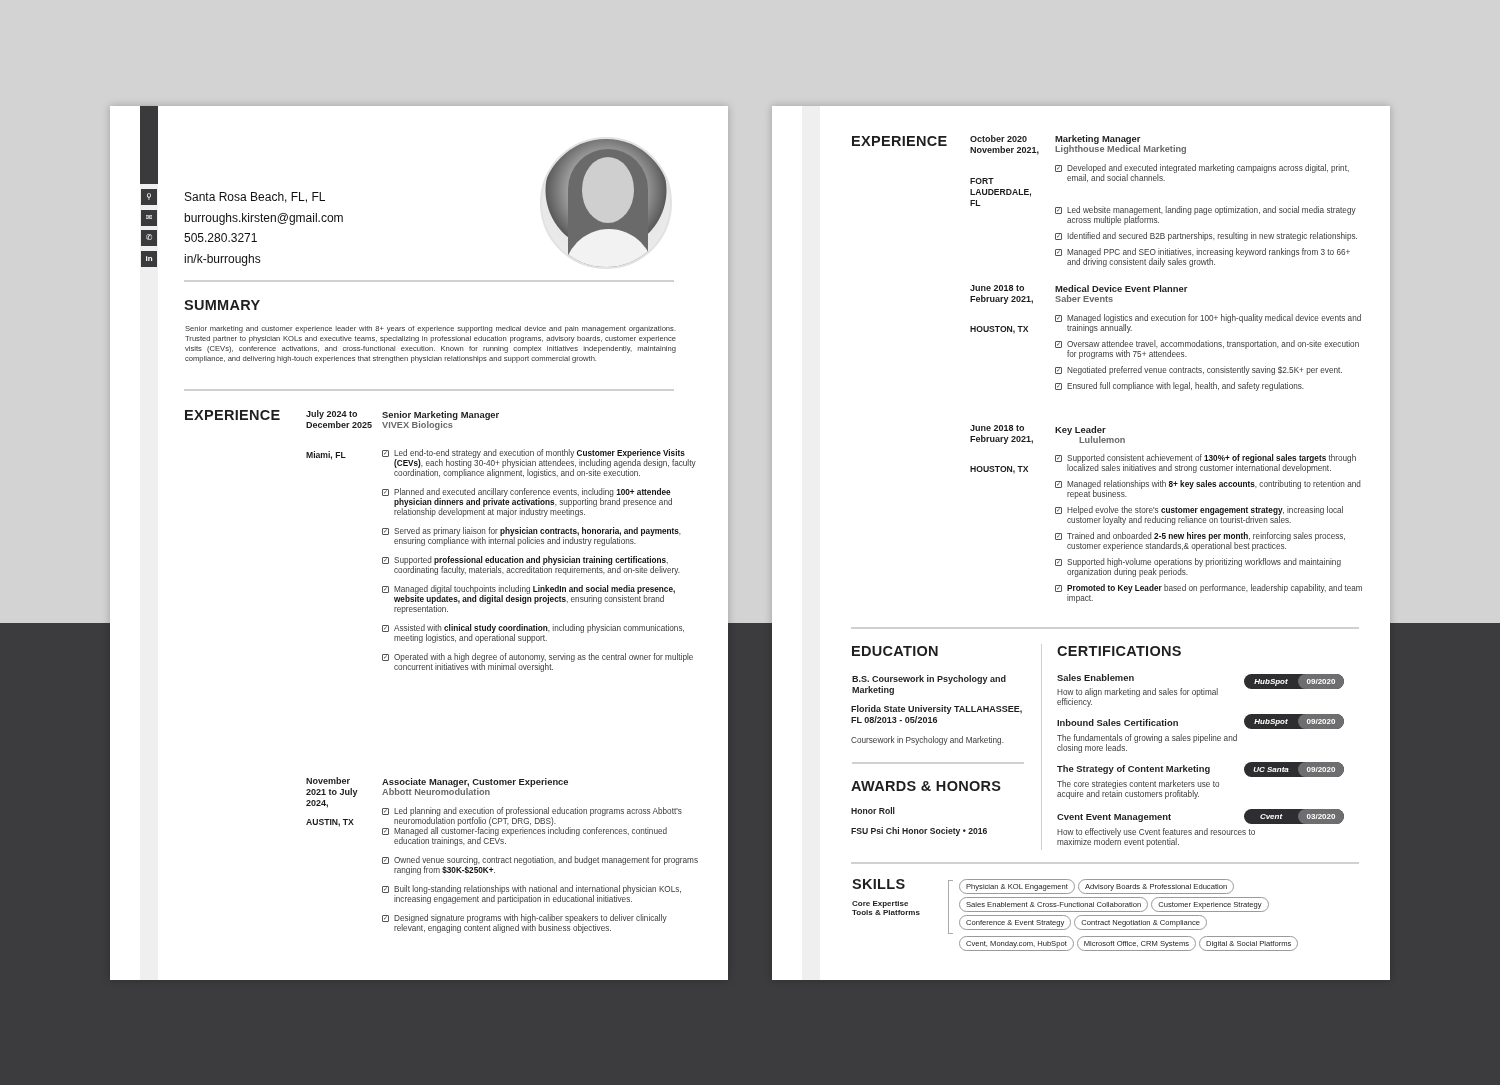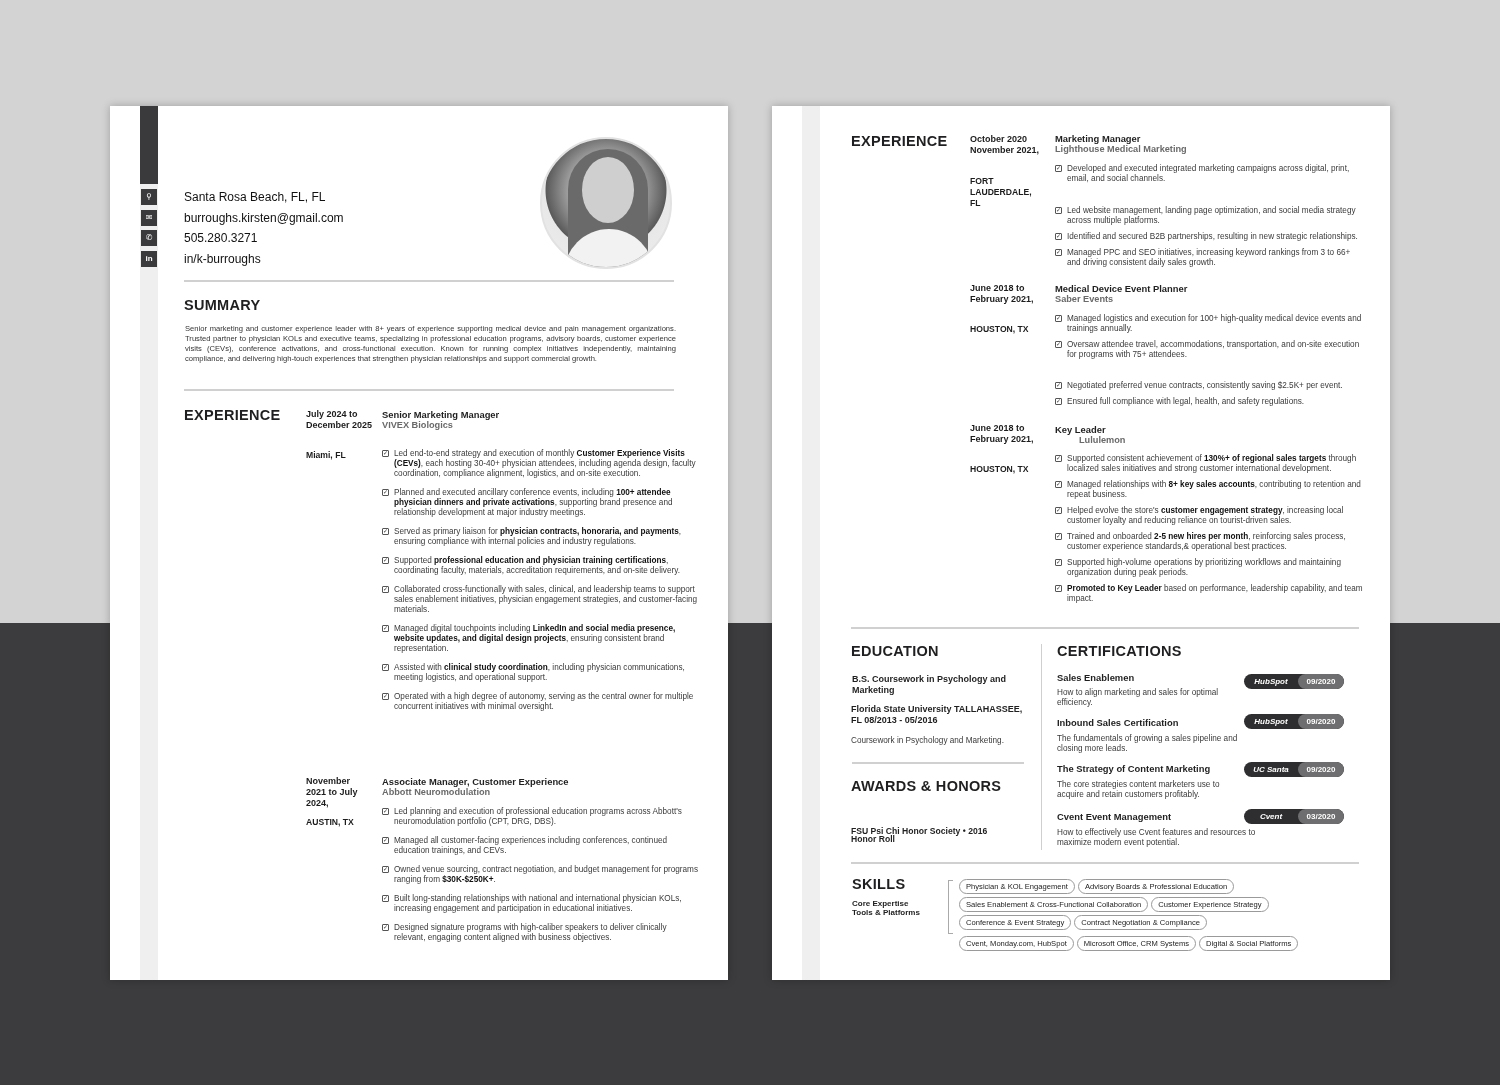--- a/index.html
+++ b/index.html
@@ -101,32 +101,31 @@
 
   <div class="date" style="left:196px; top:303px; width:68px;">July 2024 to December 2025</div>
   <div class="loc" style="left:196px; top:344px; width:68px; font-weight:600;">Miami, FL</div>
   <div class="job-title" style="left:272px; top:303px;">Senior Marketing Manager</div>
   <div class="company" style="left:272px; top:314px;">VIVEX Biologics</div>
   <ul class="bullets" style="left:272px; top:343px; width:318px;">
     <li style="margin-bottom:9px"><span class="chk">✓</span><span>Led end-to-end strategy and execution of monthly </span><b>Customer Experience Visits (CEVs)</b><span>, each hosting 30-40+ physician attendees, including agenda design, faculty coordination, compliance alignment, logistics, and on-site execution.</span></li>
     <li style="margin-bottom:9px"><span class="chk">✓</span><span>Planned and executed ancillary conference events, including </span><b>100+ attendee physician dinners and private activations</b><span>, supporting brand presence and relationship development at major industry meetings.</span></li>
     <li style="margin-bottom:9px"><span class="chk">✓</span><span>Served as primary liaison for </span><b>physician contracts, honoraria, and payments</b><span>, ensuring compliance with internal policies and industry regulations.</span></li>
     <li style="margin-bottom:9px"><span class="chk">✓</span><span>Supported </span><b>professional education and physician training certifications</b><span>, coordinating faculty, materials, accreditation requirements, and on-site delivery.</span></li>
-    <li style="margin-bottom:9px"><span class="chk">✓</span><span>Collaborated cross-functionally with sales, clinical, and leadership teams to support sales enablement initiatives, physician engagement strategies, and customer-facing materials.</span><b></b><span></span></li>
     <li style="margin-bottom:9px"><span class="chk">✓</span><span>Managed digital touchpoints including </span><b>LinkedIn and social media presence, website updates, and digital design projects</b><span>, ensuring consistent brand representation.</span></li>
     <li style="margin-bottom:9px"><span class="chk">✓</span><span>Assisted with </span><b>clinical study coordination</b><span>, including physician communications, meeting logistics, and operational support.</span></li>
     <li><span class="chk">✓</span><span>Operated with a high degree of autonomy, serving as the central owner for multiple concurrent initiatives with minimal oversight.</span><b></b><span></span></li>
   </ul>
 
   <div class="date" style="left:196px; top:670px; width:60px;">November 2021 to July 2024,</div>
   <div class="loc" style="left:196px; top:711px;">AUSTIN, TX</div>
   <div class="job-title" style="left:272px; top:670px;">Associate Manager, Customer Experience</div>
   <div class="company" style="left:272px; top:681px;">Abbott Neuromodulation</div>
   <ul class="bullets" style="left:272px; top:701px; width:318px;">
-    <li style="margin-bottom:9px"><span class="chk">✓</span><span>Led planning and execution of professional education programs across Abbott's neuromodulation portfolio (CPT, DRG, DBS).</span><b></b><span></span></li>
+    <li style=""><span class="chk">✓</span><span>Led planning and execution of professional education programs across Abbott's neuromodulation portfolio (CPT, DRG, DBS).</span><b></b><span></span></li>
     <li style="margin-bottom:9px"><span class="chk">✓</span><span>Managed all customer-facing experiences including conferences, continued education trainings, and CEVs.</span><b></b><span></span></li>
     <li style="margin-bottom:9px"><span class="chk">✓</span><span>Owned venue sourcing, contract negotiation, and budget management for programs ranging from </span><b>$30K-$250K+</b><span>.</span></li>
     <li style="margin-bottom:9px"><span class="chk">✓</span><span>Built long-standing relationships with national and international physician KOLs, increasing engagement and participation in educational initiatives.</span><b></b><span></span></li>
     <li><span class="chk">✓</span><span>Designed signature programs with high-caliber speakers to deliver clinically relevant, engaging content aligned with business objectives.</span><b></b><span></span></li>
   </ul>
 </div>
 
 <div class="page" id="page2">
   <div class="rail"></div>
 
@@ -142,21 +141,21 @@
     <li style="margin-bottom:6px"><span class="chk">✓</span><span>Identified and secured B2B partnerships, resulting in new strategic relationships.</span></li>
     <li><span class="chk">✓</span><span>Managed PPC and SEO initiatives, increasing keyword rankings from 3 to 66+ and driving consistent daily sales growth.</span></li>
   </ul>
 
   <div class="date" style="left:198px; top:177px; width:66px;">June 2018 to February 2021,</div>
   <div class="loc" style="left:198px; top:218px;">HOUSTON, TX</div>
   <div class="job-title" style="left:283px; top:177px;">Medical Device Event Planner</div>
   <div class="company" style="left:283px; top:188px;">Saber Events</div>
   <ul class="bullets" style="left:283px; top:208px; width:310px;">
     <li style="margin-bottom:6px"><span class="chk">✓</span><span>Managed logistics and execution for 100+ high-quality medical device events and trainings annually.</span></li>
-    <li style="margin-bottom:21px"><span class="chk">✓</span><span>Oversaw attendee travel, accommodations, transportation, and on-site execution for programs with 75+ attendees.</span></li>
+    <li style="margin-bottom:6px"><span class="chk">✓</span><span>Oversaw attendee travel, accommodations, transportation, and on-site execution for programs with 75+ attendees.</span></li>
     <li style="margin-bottom:6px"><span class="chk">✓</span><span>Negotiated preferred venue contracts, consistently saving $2.5K+ per event.</span></li>
     <li><span class="chk">✓</span><span>Ensured full compliance with legal, health, and safety regulations.</span></li>
   </ul>
 
   <div class="date" style="left:198px; top:317px; width:66px;">June 2018 to February 2021,</div>
   <div class="loc" style="left:198px; top:358px;">HOUSTON, TX</div>
   <div class="job-title" style="left:283px; top:318px;">Key Leader</div>
   <div class="company" style="left:283px; top:329px;padding-left:24px;">Lululemon</div>
   <ul class="bullets" style="left:283px; top:348px; width:310px;">
     <li style="margin-bottom:6px"><span class="chk">✓</span><span>Supported consistent achievement of </span><b>130%+ of regional sales targets</b><span> through localized sales initiatives and strong customer international development.</span></li>
@@ -169,21 +168,21 @@
 
   <div class="hr" style="left:79px; top:521px; width:508px;"></div>
 
   <div class="section-title" style="left:79px; top:537px;">EDUCATION</div>
   <div class="edu-text" style="left:80px; top:568px; width:170px; font-weight:bold;">B.S. Coursework in Psychology and Marketing</div>
   <div class="edu-text" style="left:79px; top:598px; width:178px; font-weight:600;">Florida State University TALLAHASSEE, FL 08/2013 - 05/2016</div>
   <div class="edu-text" style="left:79px; top:629px; font-size:8.2px; color:#3a3a3a;">Coursework in Psychology and Marketing.</div>
   <div class="hr" style="left:80px; top:656px; width:172px;"></div>
 
   <div class="section-title" style="left:79px; top:672px;">AWARDS &amp; HONORS</div>
-  <div class="edu-text" style="left:79px; top:700px; font-weight:bold; font-size:8.6px;margin-top:28px;">Honor Roll</div>
+  <div class="edu-text" style="left:79px; top:700px; font-weight:bold; font-size:8.6px;">Honor Roll</div>
   <div class="edu-text" style="left:79px; top:720px; font-weight:600; font-size:8.6px;">FSU Psi Chi Honor Society • 2016</div>
 
   <div class="vline" style="left:269px; top:538px; height:206px;"></div>
 
   <div class="section-title" style="left:285px; top:537px;">CERTIFICATIONS</div>
 
   <div class="cert-title" style="left:285px; top:566px;">Sales Enablemen</div>
   <div class="cert-desc" style="left:285px; top:582px; width:185px;">How to align marketing and sales for optimal efficiency.</div>
   <div class="cert-badge" style="top:568px;">
       <span class="issuer">HubSpot</span>

